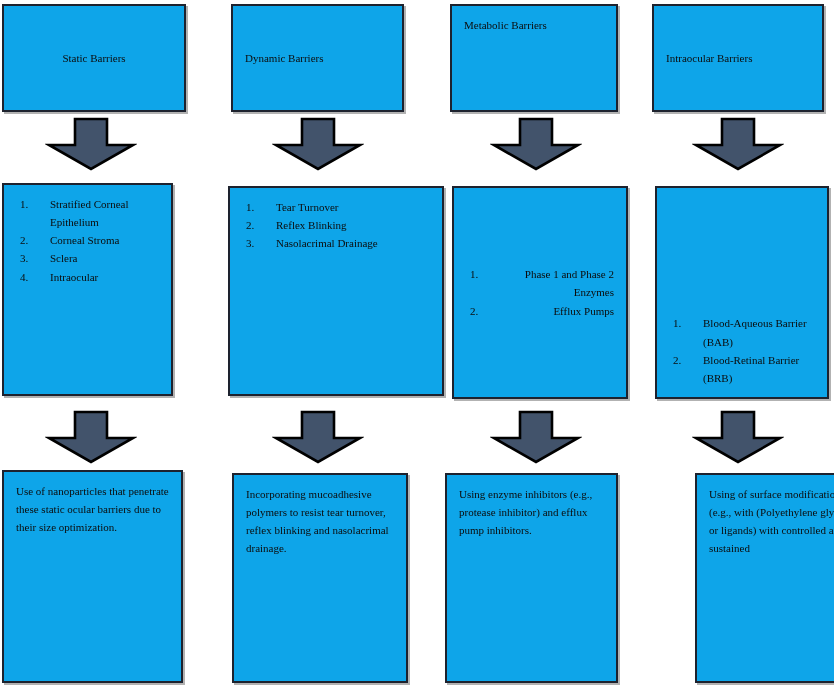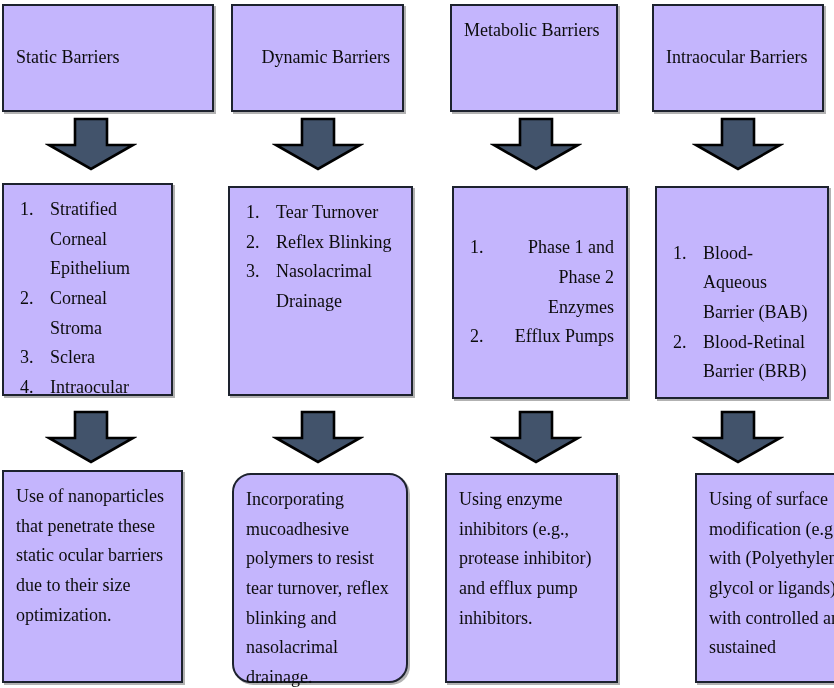--- a/index.html
+++ b/index.html
@@ -16,25 +16,25 @@
     width: 834px;
     height: 688px;
     background: #ffffff;
     overflow: hidden;
   }
 
   
   .fc-box {
     position: absolute;
     box-sizing: border-box;
-    background: #c4b5fd;
+    background: #0ea5e9;
     border: 2px solid #1d222e;
     box-shadow: 2px 2px 0 rgba(0,0,0,0.30);
     padding: 10px 12px;
-    font-size: 18px;
+    font-size: 11px;
     line-height: 1.65;
     color: #0c0c0c;
   }
   .fc-box.center-v {
     display: flex;
     flex-direction: column;
     justify-content: center;
   }
   .fc-box.top-v {
     display: flex;
@@ -74,21 +74,21 @@
 
   .para {
     white-space: pre-line;
   }
 </style>
 </head>
 <body>
 
 <div id="canvas">
 
-  <div class="fc-box center-v" style="left:2px; top:4px; width:212px; height:108px;">
+  <div class="fc-box center-v" style="left:2px; top:4px; width:184px; height:108px;text-align:center;">
     <div>Static Barriers</div>
   </div>
 
   <div class="fc-arrow" style="left:45px; top:117px;">
     <svg width="92" height="54" viewBox="0 0 92 54">
       <polygon points="30,2 62,2 62,28 88,28 46,52 4,28 30,28" fill="#42536b" stroke="#000000" stroke-width="2.6" stroke-linejoin="miter"></polygon>
     </svg>
   </div>
 
   <div class="fc-box top-v" style="left:2px; top:183px; width:171px; height:213px;">
@@ -103,45 +103,45 @@
   <div class="fc-arrow" style="left:45px; top:410px;">
     <svg width="92" height="54" viewBox="0 0 92 54">
       <polygon points="30,2 62,2 62,28 88,28 46,52 4,28 30,28" fill="#42536b" stroke="#000000" stroke-width="2.6" stroke-linejoin="miter"></polygon>
     </svg>
   </div>
 
   <div class="fc-box top-v" style="left:2px; top:470px; width:181px; height:213px;">
     <div class="para">Use of nanoparticles that penetrate these static ocular barriers due to their size optimization.</div>
   </div>
 
-  <div class="fc-box center-v" style="left:231px; top:4px; width:173px; height:108px;text-align:right;">
+  <div class="fc-box center-v" style="left:231px; top:4px; width:173px; height:108px;">
     <div>Dynamic Barriers</div>
   </div>
 
   <div class="fc-arrow" style="left:272px; top:117px;">
     <svg width="92" height="54" viewBox="0 0 92 54">
       <polygon points="30,2 62,2 62,28 88,28 46,52 4,28 30,28" fill="#42536b" stroke="#000000" stroke-width="2.6" stroke-linejoin="miter"></polygon>
     </svg>
   </div>
 
-  <div class="fc-box top-v" style="left:228px; top:186px; width:185px; height:210px;">
+  <div class="fc-box top-v" style="left:228px; top:186px; width:216px; height:210px;">
     <ol class="num-list">
       <li>Tear Turnover</li>
       <li>Reflex Blinking</li>
       <li>Nasolacrimal Drainage</li>
     </ol>
   </div>
 
   <div class="fc-arrow" style="left:272px; top:410px;">
     <svg width="92" height="54" viewBox="0 0 92 54">
       <polygon points="30,2 62,2 62,28 88,28 46,52 4,28 30,28" fill="#42536b" stroke="#000000" stroke-width="2.6" stroke-linejoin="miter"></polygon>
     </svg>
   </div>
 
-  <div class="fc-box top-v" style="left:232px; top:473px; width:176px; height:210px;border-radius:19px;">
+  <div class="fc-box top-v" style="left:232px; top:473px; width:176px; height:210px;">
     <div class="para">Incorporating mucoadhesive polymers to resist tear turnover, reflex blinking and nasolacrimal drainage.</div>
   </div>
 
   <div class="fc-box top-v" style="left:450px; top:4px; width:168px; height:108px;">
     <div>Metabolic Barriers</div>
   </div>
 
   <div class="fc-arrow" style="left:490px; top:117px;">
     <svg width="92" height="54" viewBox="0 0 92 54">
       <polygon points="30,2 62,2 62,28 88,28 46,52 4,28 30,28" fill="#42536b" stroke="#000000" stroke-width="2.6" stroke-linejoin="miter"></polygon>

